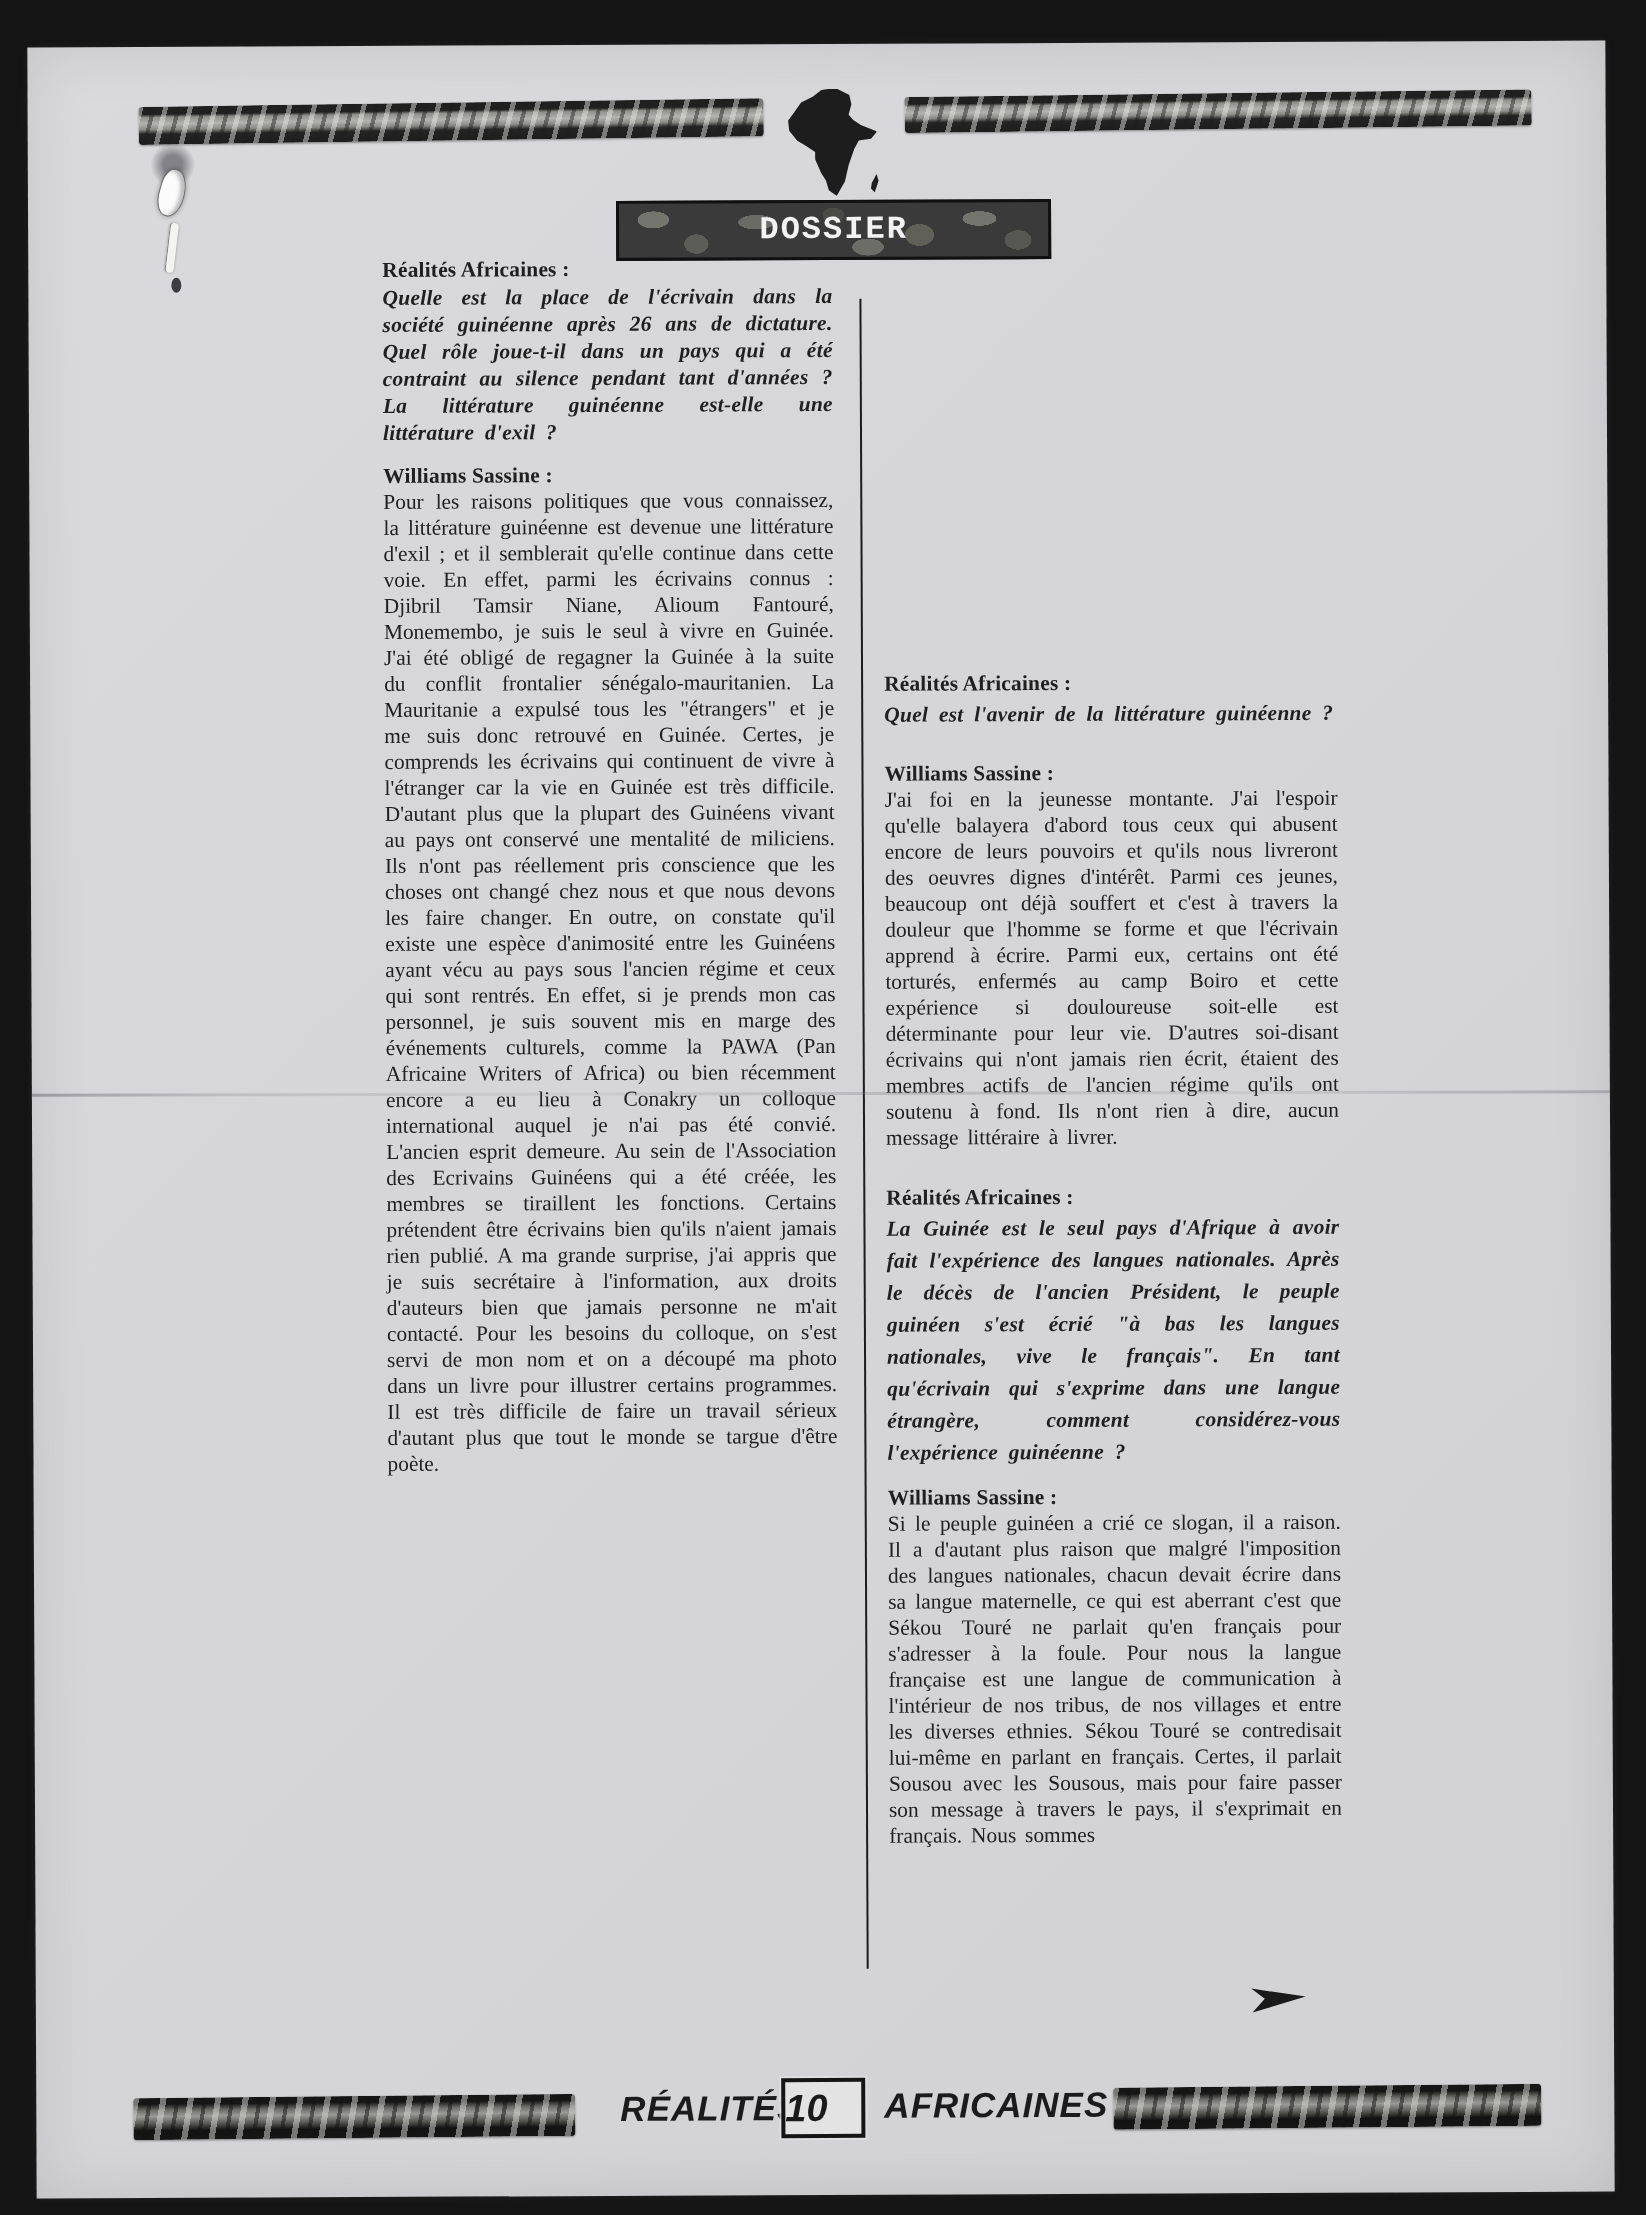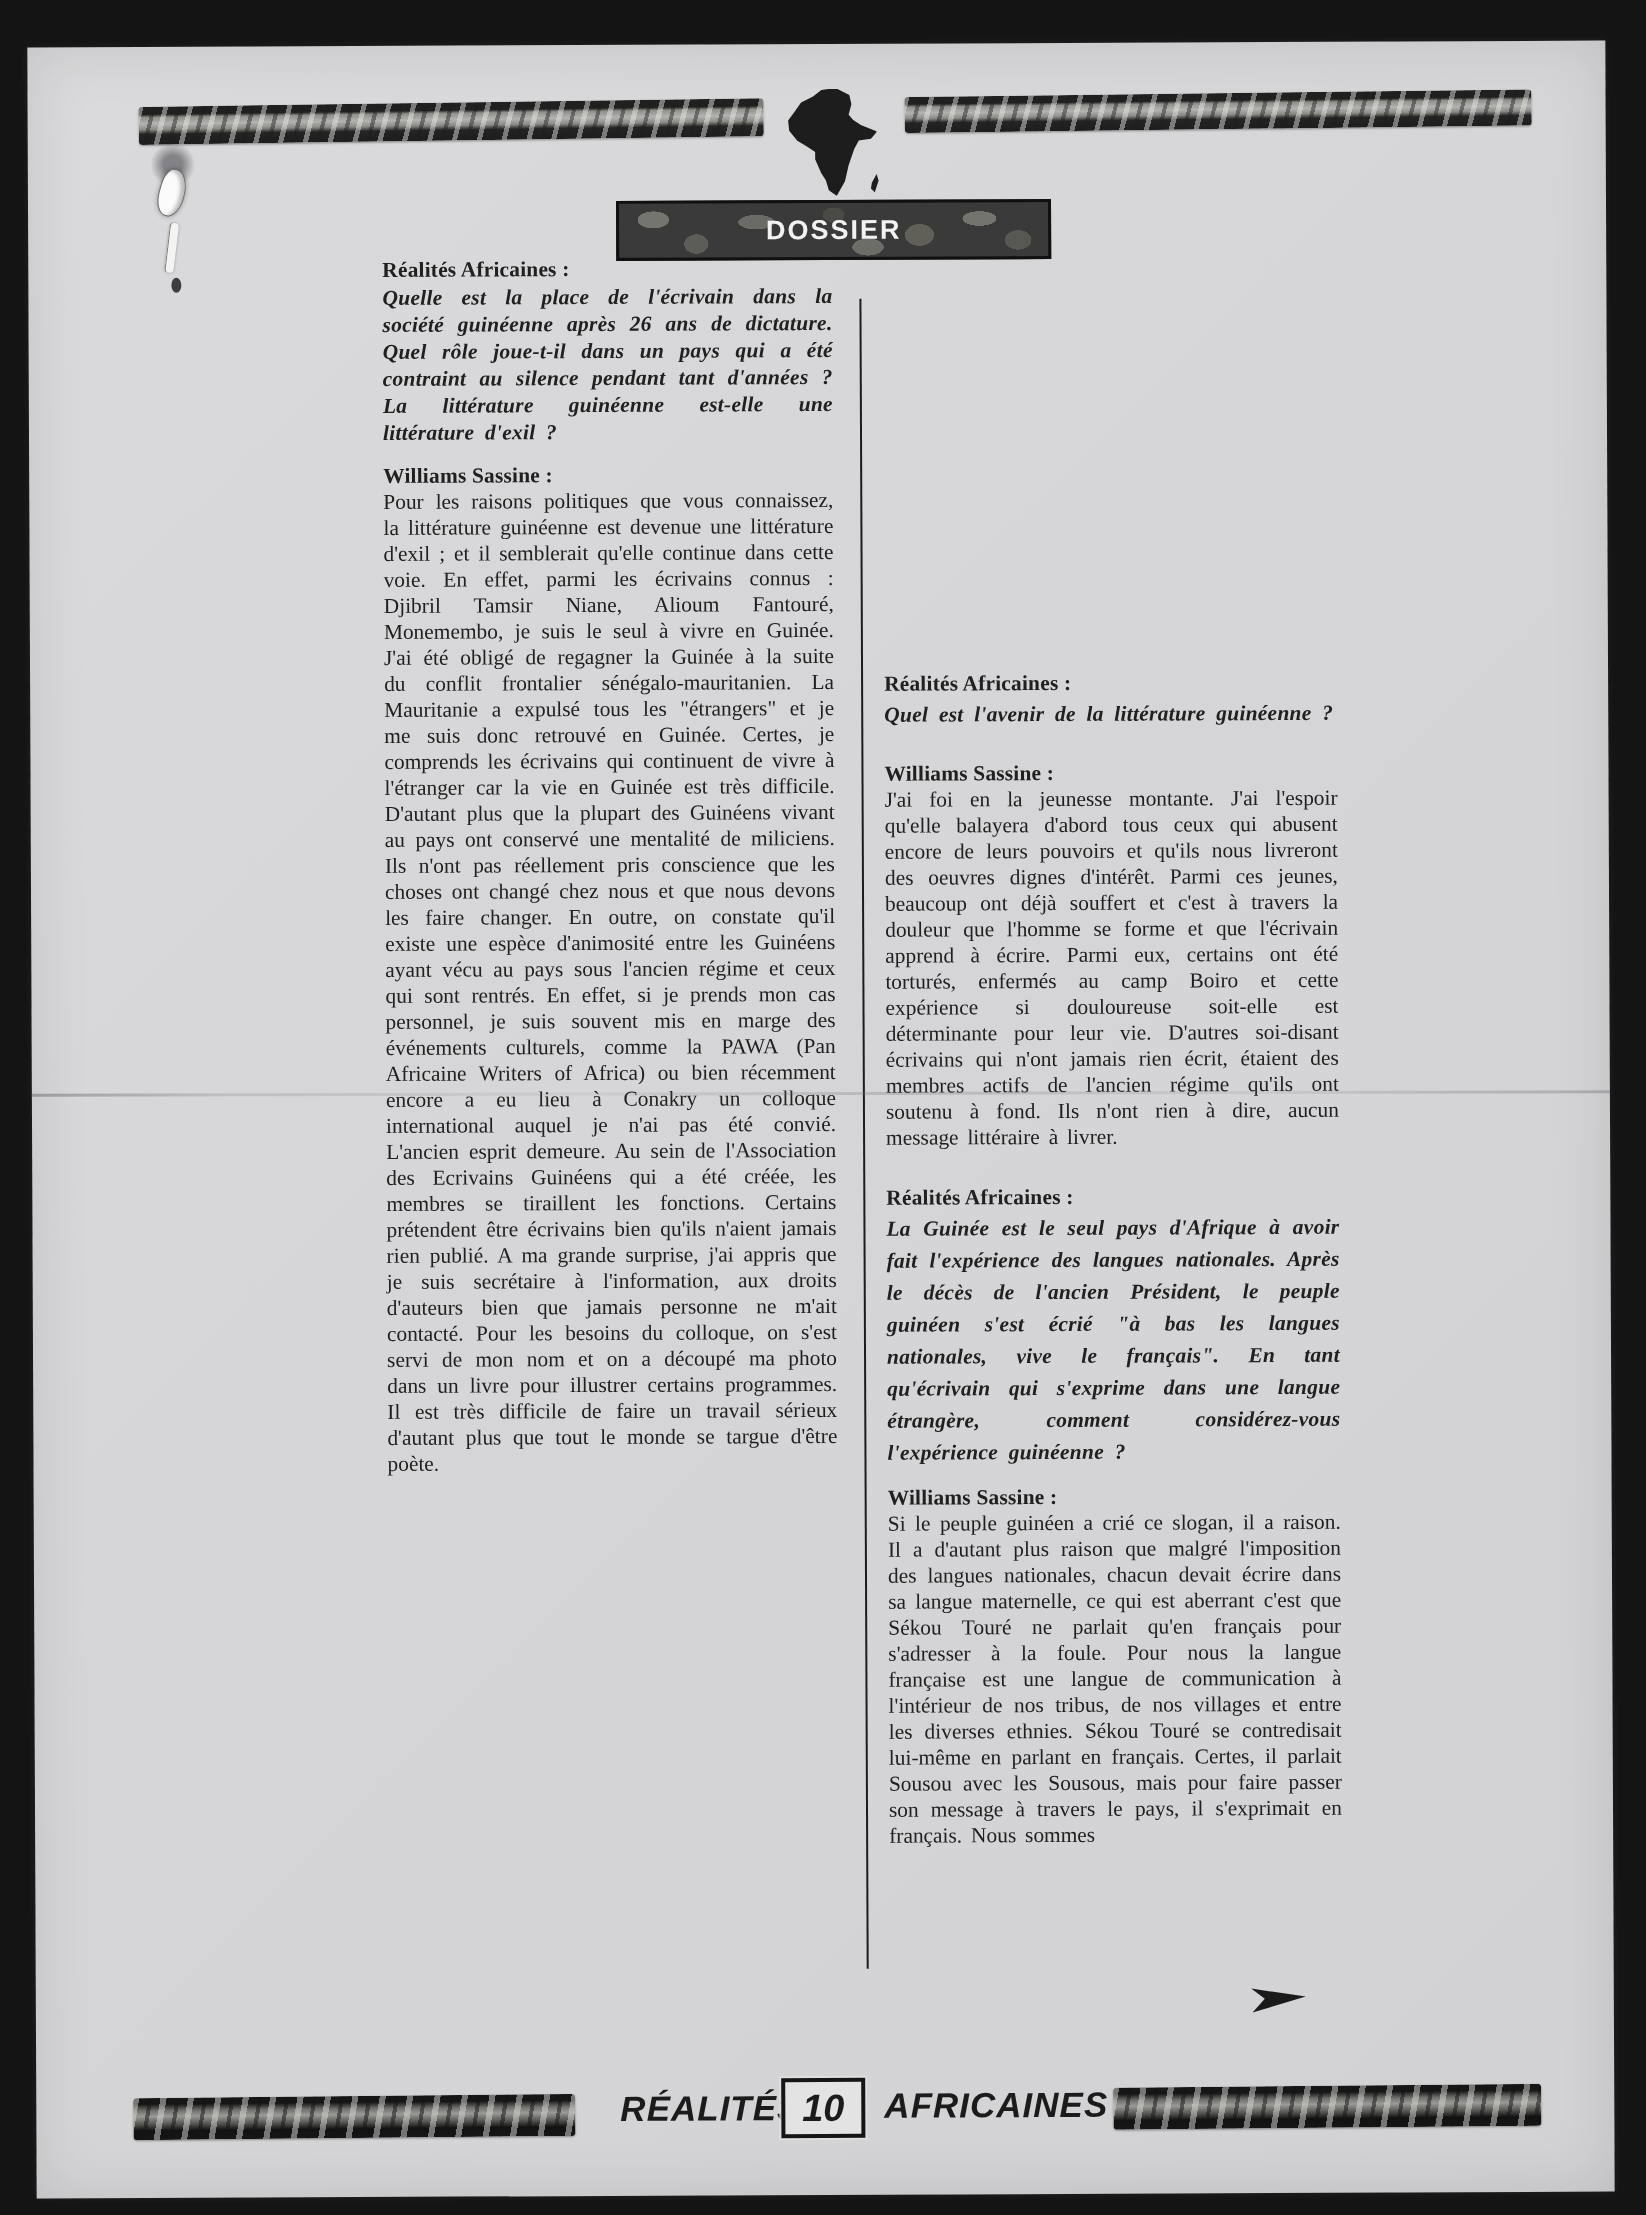--- a/index.html
+++ b/index.html
@@ -56,22 +56,22 @@
       radial-gradient(ellipse 24px 18px at 70% 60%, #606059 0 60%, transparent 61%),
       radial-gradient(ellipse 28px 12px at 84% 30%, #74746e 0 60%, transparent 61%),
       radial-gradient(ellipse 22px 16px at 93% 70%, #585853 0 60%, transparent 61%),
       radial-gradient(ellipse 18px 12px at 50% 22%, #4a4a46 0 60%, transparent 61%),
       radial-gradient(ellipse 26px 14px at 58% 82%, #6d6d68 0 60%, transparent 61%);
     border:3px solid #101010;
     display:flex;align-items:center;justify-content:center;
     box-sizing:border-box;
   }
   .banner-text{
-    color:#f2f2f2;font-family:Liberation Sans, sans-serif;
-    font-weight:bold;font-size:27px;letter-spacing:2px;line-height:1;
+    color:#f2f2f2;font-family:Liberation Mono, monospace;
+    font-weight:bold;font-size:32px;letter-spacing:2px;line-height:1;
   }
   
   .col{position:absolute;color:#202020;}
   .col-left{left:354px;top:211px;width:450px;}
   .col-right{left:854px;top:627px;width:453px;}
   .divider{position:absolute;left:831px;top:255px;width:2px;height:1670px;background:#1c1c1c;}
   .speaker{font-weight:bold;font-size:21.4px;line-height:26px;letter-spacing:0.2px;}
   .question{
     font-weight:bold;font-style:italic;font-size:21.4px;
     text-align:justify;word-spacing:5px;letter-spacing:0.3px;margin-top:2px;
@@ -100,21 +100,21 @@
   .footer-word{
     position:absolute;color:#1b1b1b;
     font-family:"Liberation Sans","DejaVu Sans",sans-serif;
     font-weight:bold;font-style:italic;font-size:35px;letter-spacing:1px;line-height:1;
   }
   .footer-word--left{left:549px;top:2046px;margin-left:35px;}
   .footer-word--right{left:848px;top:2044px;}
   .page-box{
     position:absolute;left:745px;top:2034px;width:84px;height:60px;
     background:#e3e3e4;border:4px solid #151515;box-sizing:border-box;
-    display:flex;align-items:center;justify-content:center;
+    display:flex;align-items:center;justify-content:flex-start;
     box-shadow:0 0 0 2px rgba(225,225,225,0.8);
   }
   .page-box span{
     font-family:"Liberation Sans","DejaVu Sans",sans-serif;
     font-weight:bold;font-style:italic;font-size:38px;color:#1b1b1b;line-height:1;
   }
 </style>
 </head>
 <body>
 

